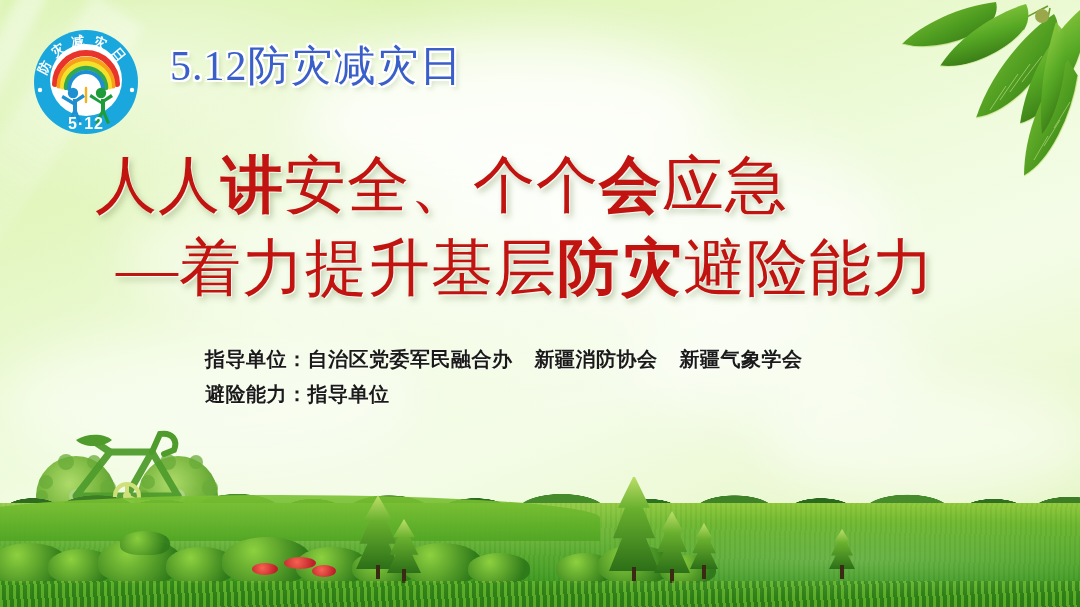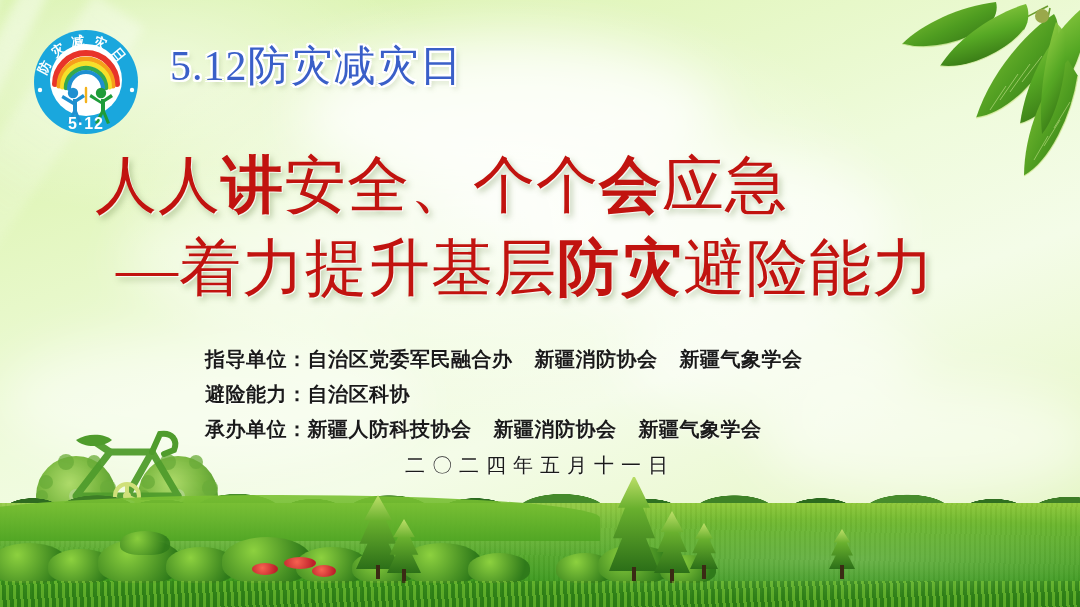--- a/index.html
+++ b/index.html
@@ -262,28 +262,24 @@
   <div class="slogan">
     <div class="slogan-line slogan-line-1"><span>人人</span><span class="hl">讲</span><span>安全、个个</span><span class="hl">会</span><span>应急</span></div>
     <div class="slogan-line slogan-line-2"><span>—着力提升基层</span><span class="hl">防灾</span><span>避险能力</span></div>
   </div>
 
   <div class="orgs">
     <div class="org-line">
       <span>指导单位：</span><span>自治区党委军民融合办</span><span class="org-sep"></span><span>新疆消防协会</span><span class="org-sep"></span><span>新疆气象学会</span>
     </div>
     <div class="org-line">
-      <span>避险能力：</span><span>自治区科协</span>
+      <span>避险能力：</span><span>指导单位</span>
     </div>
-    <div class="org-line">
-      <span>承办单位：</span><span>新疆人防科技协会</span><span class="org-sep"></span><span>新疆消防协会</span><span class="org-sep"></span><span>新疆气象学会</span>
-    </div>
-  </div>
-
-  <div class="date-line">二〇二四年五月十一日</div>
+  </div>
+
 
   <div class="bike">
     <svg viewBox="0 0 200 140" xmlns="http://www.w3.org/2000/svg">
       <defs>
         <radialGradient id="bushwheel" cx="42%" cy="34%" r="68%">
           <stop offset="0%" stop-color="#a8d860"></stop>
             <stop offset="55%" stop-color="#6fb132"></stop>
             <stop offset="100%" stop-color="#3f8a1c"></stop>
         </radialGradient>
       </defs>

